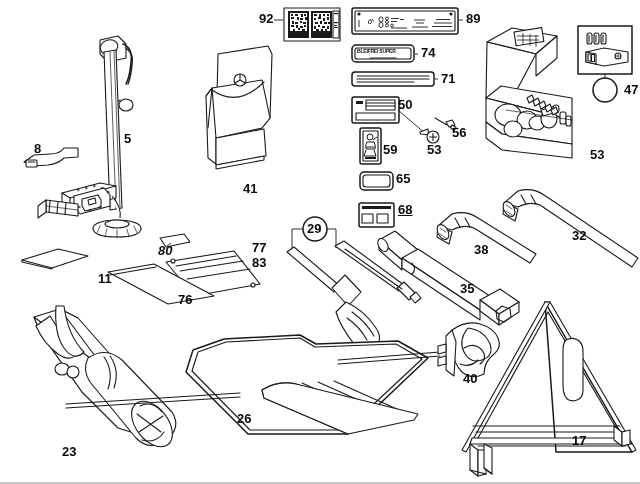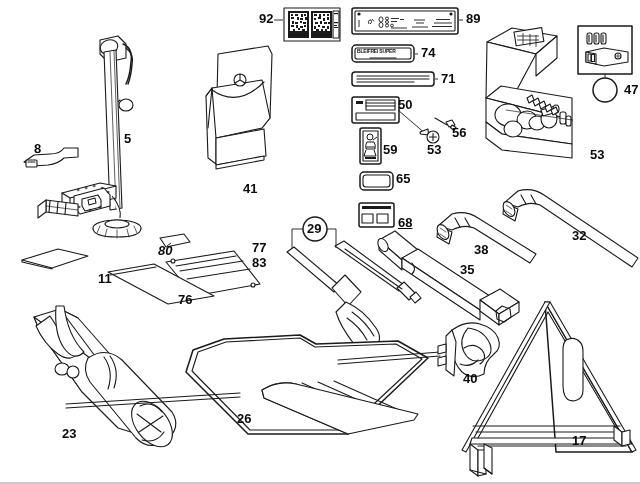--- a/index.html
+++ b/index.html
@@ -474,35 +474,35 @@
 
 <div class="lbl" style="left:259px;top:12px;">92</div>
 <div class="lbl" style="left:466px;top:12px;">89</div>
 <div class="lbl" style="left:421px;top:46px;">74</div>
 <div class="lbl" style="left:441px;top:72px;">71</div>
 <div class="lbl" style="left:398px;top:98px;">50</div>
 <div class="lbl" style="left:452px;top:126px;">56</div>
 <div class="lbl" style="left:427px;top:143px;">53</div>
 <div class="lbl" style="left:383px;top:143px;">59</div>
 <div class="lbl" style="left:396px;top:172px;">65</div>
-<div class="lbl" style="left:398px;top:216px;text-decoration:underline;">68</div>
+<div class="lbl" style="left:398px;top:203px;text-decoration:underline;">68</div>
 <div class="lbl" style="left:624px;top:83px;">47</div>
 <div class="lbl" style="left:590px;top:148px;">53</div>
 <div class="lbl" style="left:243px;top:166px;margin-top:16px;">41</div>
 <div class="lbl" style="left:34px;top:142px;">8</div>
 <div class="lbl" style="left:124px;top:132px;">5</div>
 <div class="lbl" style="left:54px;top:272px;margin-left:44px;">11</div>
 <div class="lbl" style="left:158px;top:244px;font-style:italic;">80</div>
 <div class="lbl" style="left:252px;top:241px;">77</div>
 <div class="lbl" style="left:252px;top:256px;">83</div>
 <div class="lbl" style="left:178px;top:293px;">76</div>
 <div class="lbl" style="left:307px;top:222px;">29</div>
-<div class="lbl" style="left:460px;top:263px;">35</div>
+<div class="lbl" style="left:460px;top:282px;">35</div>
 <div class="lbl" style="left:474px;top:243px;">38</div>
 <div class="lbl" style="left:572px;top:229px;">32</div>
-<div class="lbl" style="left:62px;top:427px;">23</div>
+<div class="lbl" style="left:62px;top:445px;">23</div>
 <div class="lbl" style="left:237px;top:412px;text-align:right;">26</div>
 <div class="lbl" style="left:463px;top:372px;">40</div>
 <div class="lbl" style="left:572px;top:434px;">17</div>
 
 <div class="lbl" style="left:599px;top:84px;color:#0a0a0a;"></div>
 
 </div>
 
 </body></html>

